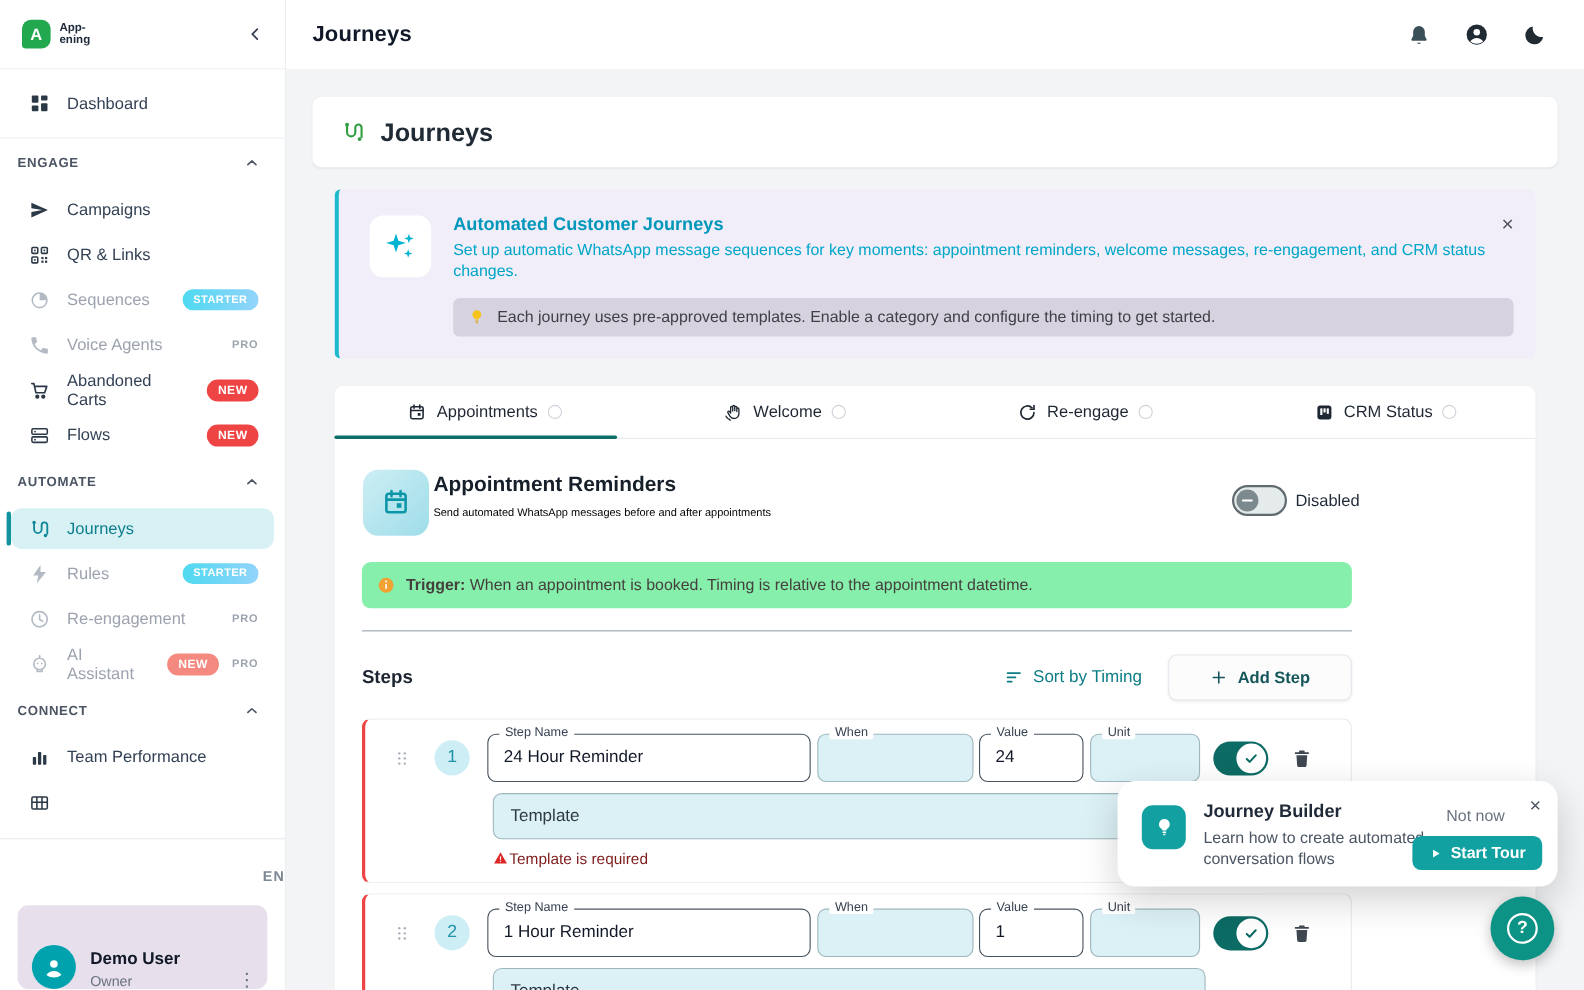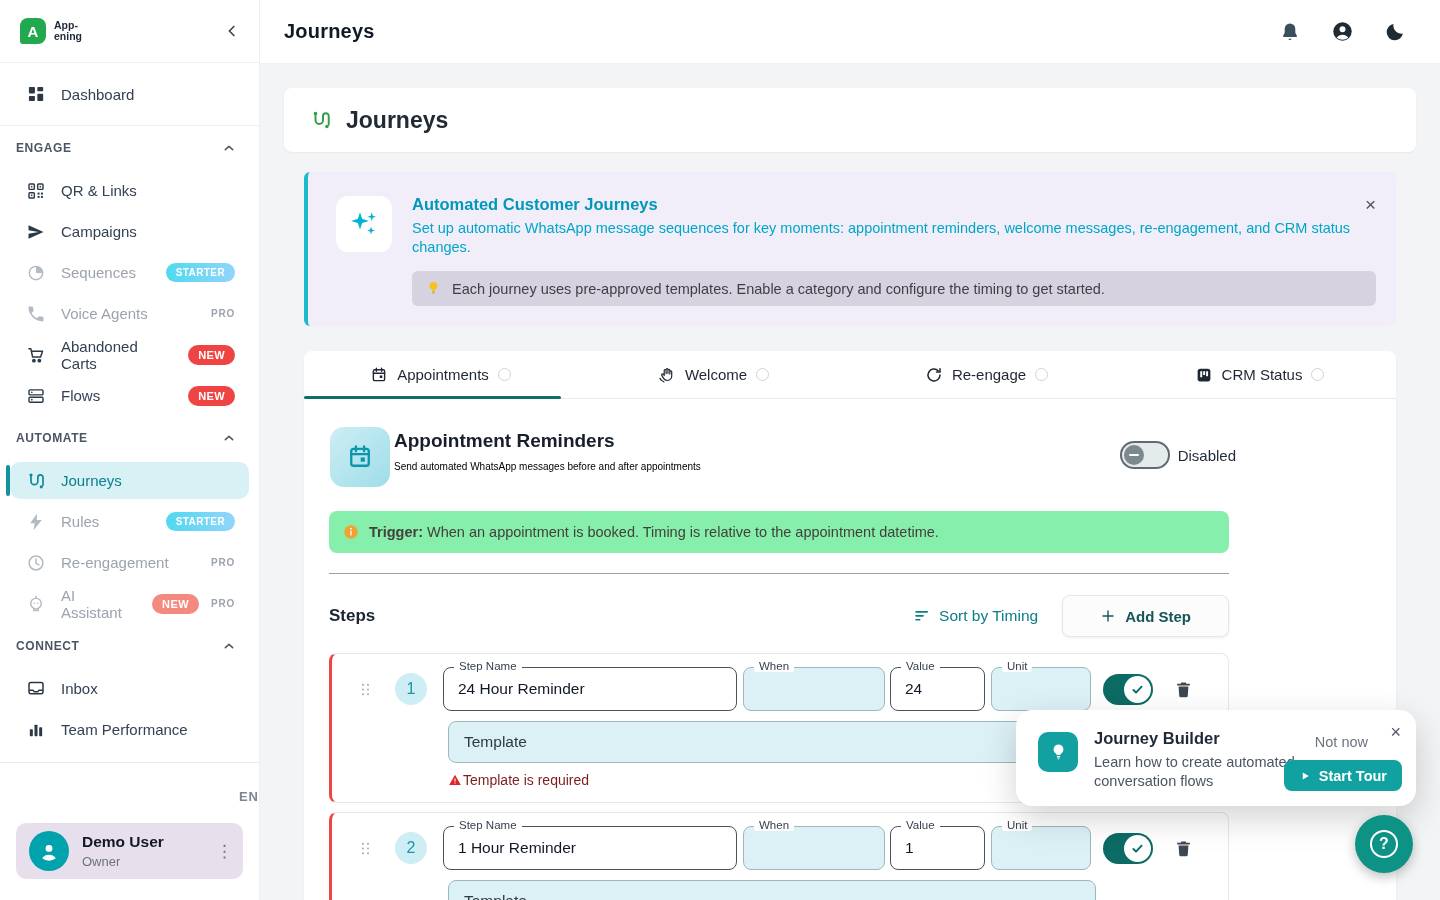--- a/index.html
+++ b/index.html
@@ -25,21 +25,21 @@
   .pill { font-size:10px; font-weight:bold; color:#fff; padding:4px 10px; border-radius:999px; letter-spacing:.4px; }
   .pill.starter { background:linear-gradient(90deg,#4fd9f0,#93d4fb); }
   .pill.new-red { background:#ef4444; font-size:11px; }
   .pill.new-salmon { background:#f4897f; font-size:11px; }
   .tag-pro { font-size:10px; font-weight:bold; letter-spacing:.8px; color:#9ca3af; }
   .nav-item.active-wrap { position:relative; margin:2px 10px; height:37px; background:#d7f1f5; border-radius:10px; padding:0 14px 0 16px; color:#0e7d8c; font-weight:500; }
   .nav-item.active-wrap .ic { color:#0e8796; }
   .active-bar { position:absolute; left:-4px; top:3px; width:4px; height:31px; background:#12919e; border-radius:3px; }
   .sidebar-bottom { position:absolute; left:0; right:0; top:762px; bottom:0; border-top:1px solid #e7eaee; }
   .lang { margin:26px 0 0 30px; font-size:13px; font-weight:bold; letter-spacing:1px; color:#7b8794; cursor:pointer;text-align:right; }
-  .user-card { position:absolute; left:16px; right:16px; top:60px; height:56px; background:#e7e0ec; border-radius:10px; display:flex; align-items:center; padding:0 10px 0 13px; cursor:pointer; }
+  .user-card { position:absolute; left:16px; right:16px; top:60px; height:76px; background:#e7e0ec; border-radius:10px; display:flex; align-items:flex-end; padding:0 10px 0 13px; cursor:pointer; }
   .avatar { width:40px; height:40px; border-radius:50%; background:#00a3ad; display:flex; align-items:center; justify-content:center; }
   .user-meta { margin-left:13px; }
   .user-name { font-size:15.5px; font-weight:bold; color:#111827; }
   .user-role { font-size:13px; color:#6b7280; margin-top:3px; }
   .kebab { margin-left:auto; color:#6b7280; font-size:17px; background:none; border:none; cursor:pointer; line-height:1; }
 
   
   .topbar { position:fixed; left:260px; top:0; right:0; height:64px; background:#fff; border-bottom:1px solid #eef0f3; display:flex; align-items:center; padding:0 34px 0 24px; z-index:15; }
   .topbar-title { font-size:20px; font-weight:bold; color:#111827; letter-spacing:.2px; }
   .topbar-icons { margin-left:auto; display:flex; align-items:center; gap:30px; }
@@ -150,47 +150,47 @@
 
     <div class="section-head">
       <span>ENGAGE</span>
       <button class="chev"><span><svg width="16" height="16" viewBox="0 0 24 24" fill="none" stroke="currentColor" stroke-width="2.2" stroke-linecap="round" stroke-linejoin="round">
               <path d="M6.5 14.5 12 9.5l5.5 5"></path>
             </svg></span></button>
     </div>
 
     <div class="nav-item">
       <span class="ic">
+          <svg width="20" height="20" viewBox="0 0 24 24" fill="currentColor">
+            <path d="M3 20l18-8L3 4v6l12 2-12 2z"></path>
+          </svg>
+        </span>
+      <span>Campaigns</span>
+    </div>
+
+    <div class="nav-item">
+      <span class="ic">
           <svg width="20" height="20" viewBox="0 0 24 24" fill="none" stroke="currentColor" stroke-width="1.7">
             <rect x="3.6" y="3.6" width="6.4" height="6.4" rx="1"></rect>
             <rect x="14" y="3.6" width="6.4" height="6.4" rx="1"></rect>
             <rect x="3.6" y="14" width="6.4" height="6.4" rx="1"></rect>
             <g fill="currentColor" stroke="none">
               <rect x="5.9" y="5.9" width="1.8" height="1.8"></rect>
               <rect x="16.3" y="5.9" width="1.8" height="1.8"></rect>
               <rect x="5.9" y="16.3" width="1.8" height="1.8"></rect>
               <rect x="13.9" y="13.9" width="2.4" height="2.4"></rect>
               <rect x="17.9" y="13.9" width="2.4" height="2.4"></rect>
               <rect x="13.9" y="17.9" width="2.4" height="2.4"></rect>
               <rect x="17.9" y="17.9" width="2.4" height="2.4"></rect>
             </g>
           </svg>
         </span>
       <span>QR &amp; Links</span>
     </div>
 
-    <div class="nav-item">
-      <span class="ic">
-          <svg width="20" height="20" viewBox="0 0 24 24" fill="currentColor">
-            <path d="M3 20l18-8L3 4v6l12 2-12 2z"></path>
-          </svg>
-        </span>
-      <span>Campaigns</span>
-    </div>
-
     <div class="nav-item disabled">
       <span class="ic">
           <svg width="20" height="20" viewBox="0 0 24 24" fill="none" stroke="currentColor" stroke-width="1.7">
             <circle cx="12" cy="12" r="8"></circle>
             <path d="M12 12V4a8 8 0 0 1 8 8z" fill="currentColor" stroke="none"></path>
           </svg>
         </span>
       <span>Sequences</span>
       <span class="right-meta">
           <span class="pill starter">STARTER</span>
@@ -300,29 +300,20 @@
         </span>
     </div>
 
     <div class="section-head">
       <span>CONNECT</span>
       <button class="chev"><span><svg width="16" height="16" viewBox="0 0 24 24" fill="none" stroke="currentColor" stroke-width="2.2" stroke-linecap="round" stroke-linejoin="round">
               <path d="M6.5 14.5 12 9.5l5.5 5"></path>
             </svg></span></button>
     </div>
 
-    <div class="nav-item">
-      <span class="ic">
-          <svg width="20" height="20" viewBox="0 0 24 24" fill="none" stroke="currentColor" stroke-width="1.8" stroke-linejoin="round">
-            <rect x="3.6" y="4.2" width="16.8" height="13.6" rx="2.4"></rect>
-            <path d="M3.6 13.4h4.8l1.5 2h4.2l1.5-2h4.8"></path>
-          </svg>
-        </span>
-      <span>Inbox</span>
-    </div>
 
     <div class="nav-item">
       <span class="ic">
           <svg width="20" height="20" viewBox="0 0 24 24" fill="currentColor">
             <rect x="4.6" y="11" width="3.6" height="8.4" rx=".8"></rect>
             <rect x="10.2" y="5.6" width="3.6" height="13.8" rx=".8"></rect>
             <rect x="15.8" y="8.8" width="3.6" height="10.6" rx=".8"></rect>
           </svg>
         </span>
       <span>Team Performance</span>

